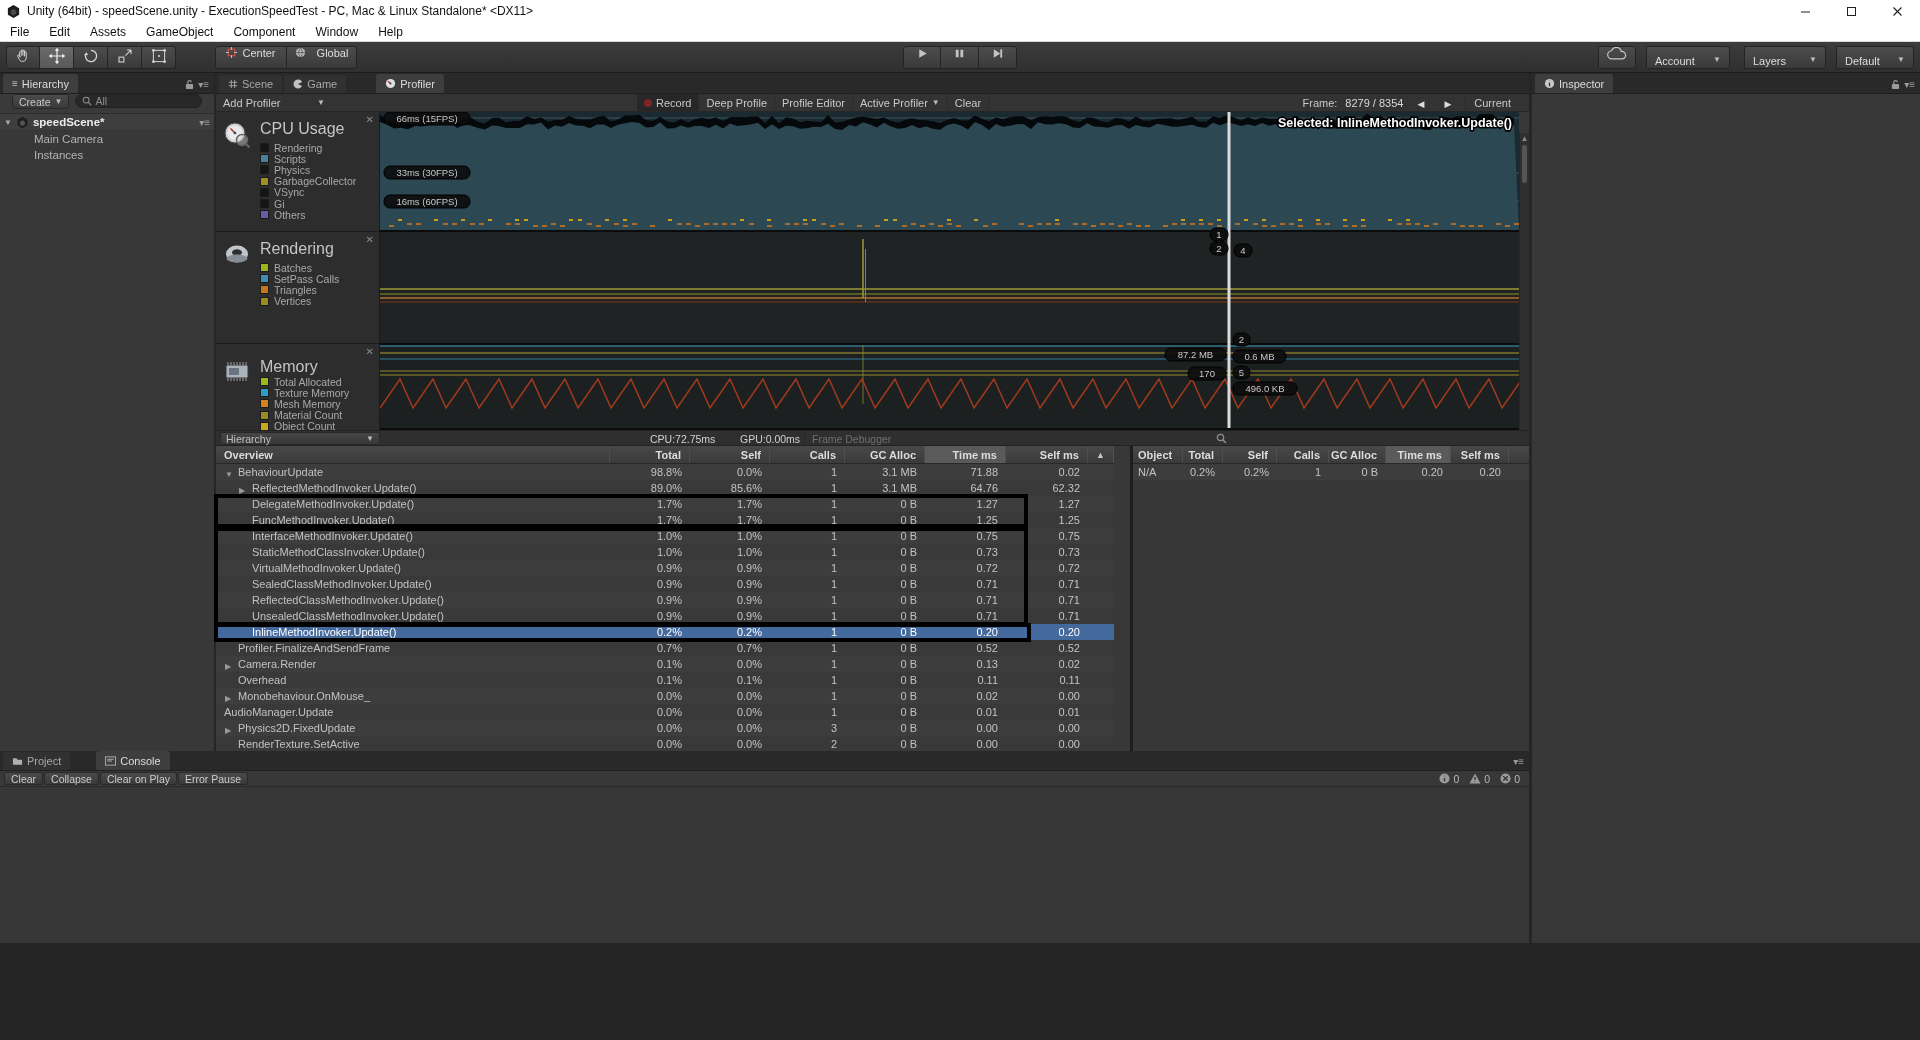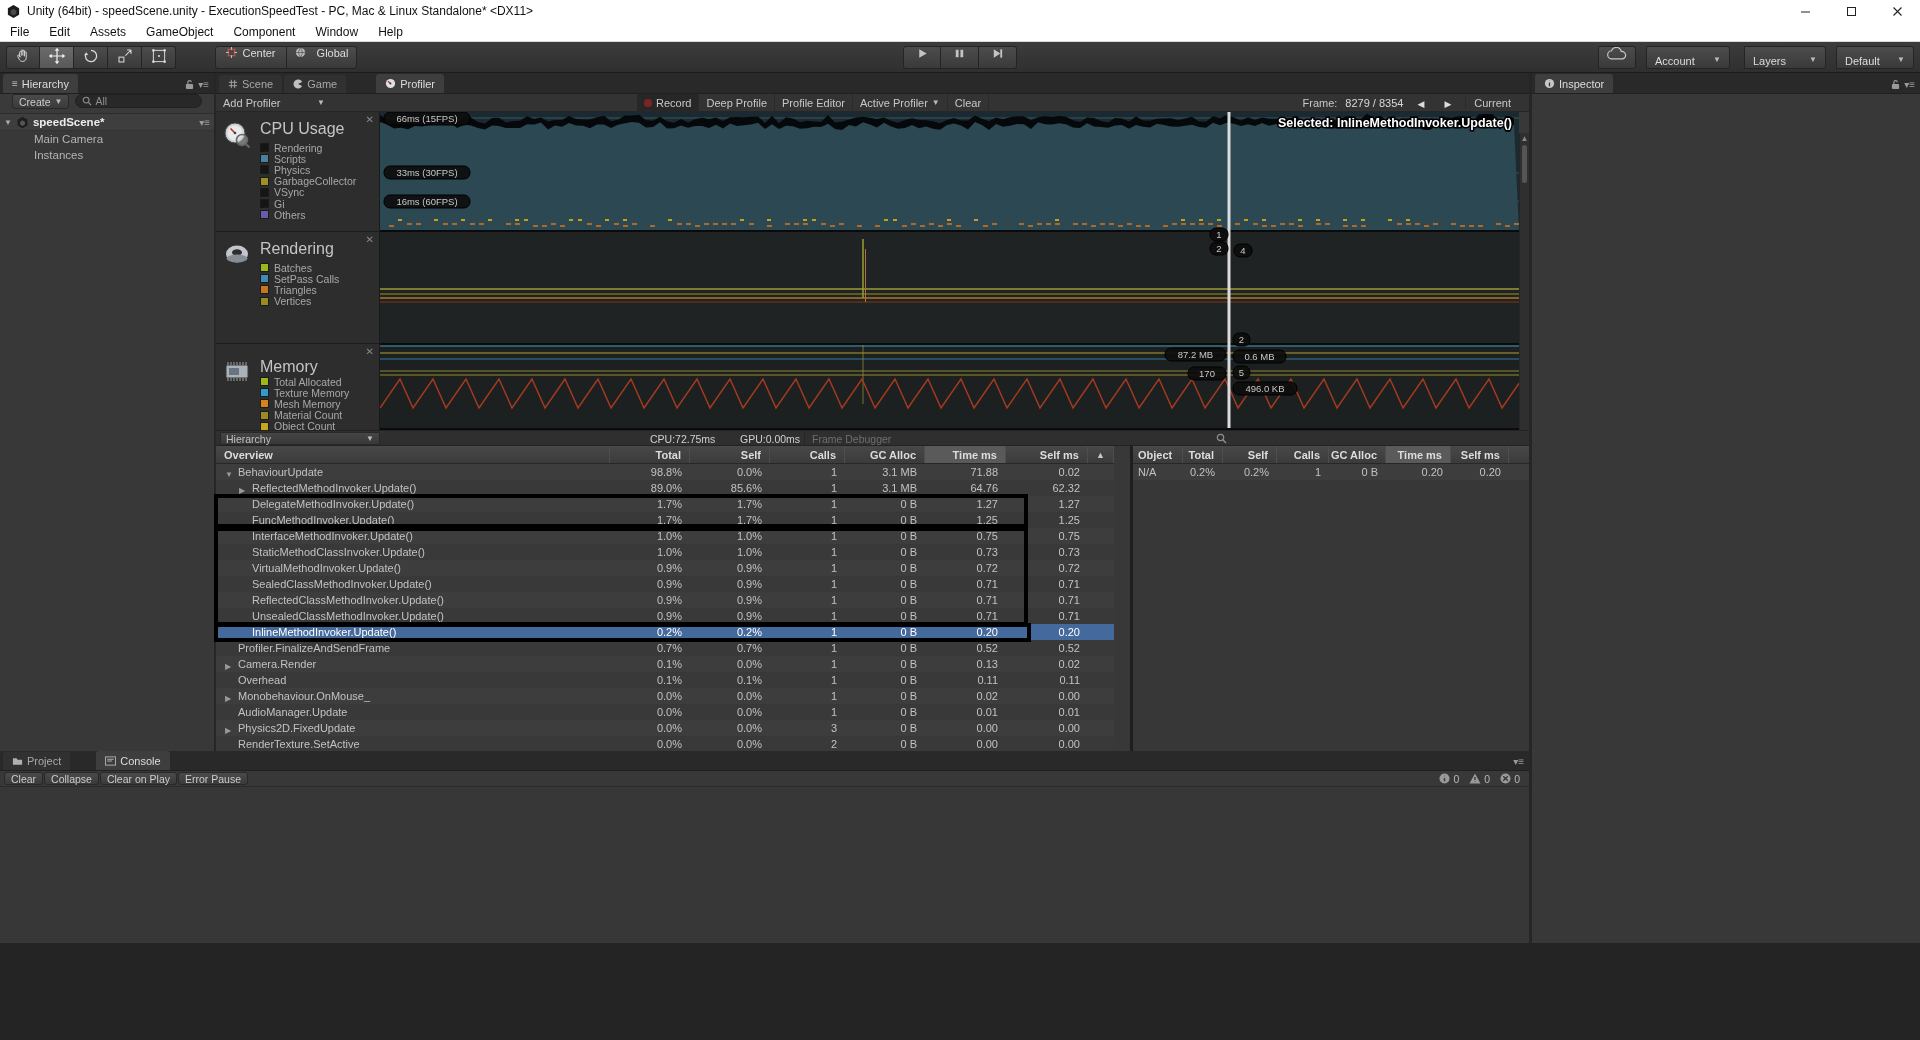--- a/index.html
+++ b/index.html
@@ -775,21 +775,21 @@
         <div class="cell name"><span class="arrow" style="left: 9px;">▶</span><span style="padding-left: 22px;">Monobehaviour.OnMouse_</span></div>
         <div class="cell">0.0%</div>
         <div class="cell">0.0%</div>
         <div class="cell">1</div>
         <div class="cell">0 B</div>
         <div class="cell">0.02</div>
         <div class="cell">0.00</div>
         <div></div>
       </div>
       <div class="trow ovgrid">
-        <div class="cell name"><span style="padding-left: 22px;">AudioManager.Update</span></div>
+        <div class="cell name"><span style="padding-left: 8px;">AudioManager.Update</span></div>
         <div class="cell">0.0%</div>
         <div class="cell">0.0%</div>
         <div class="cell">1</div>
         <div class="cell">0 B</div>
         <div class="cell">0.01</div>
         <div class="cell">0.01</div>
         <div></div>
       </div>
       <div class="trow ovgrid">
         <div class="cell name"><span class="arrow" style="left: 9px;">▶</span><span style="padding-left: 22px;">Physics2D.FixedUpdate</span></div>

